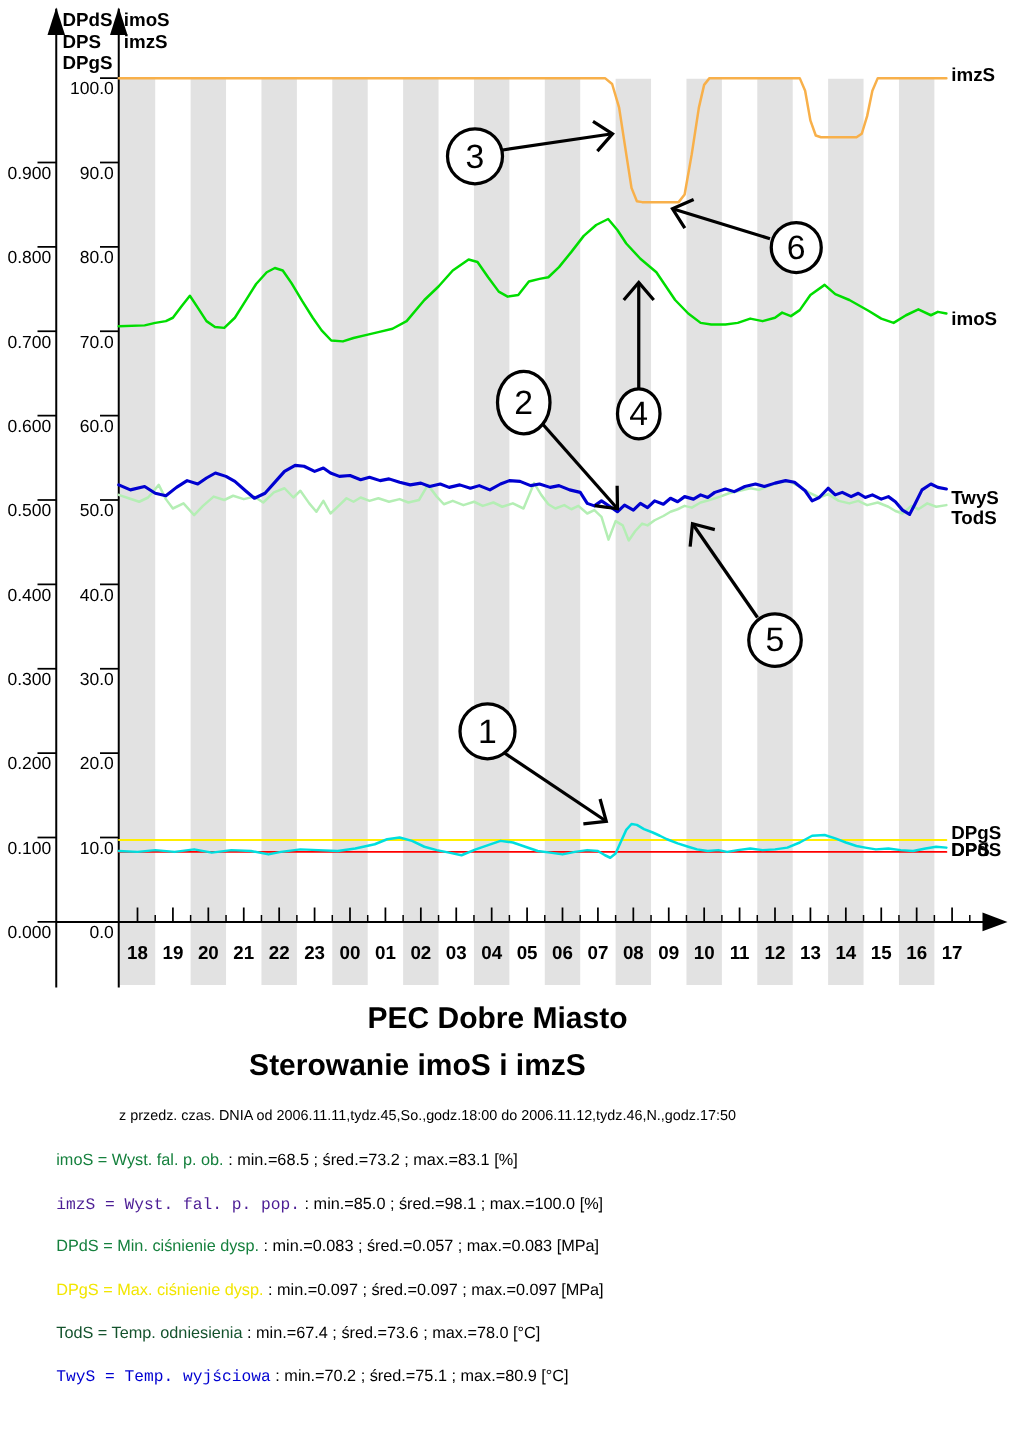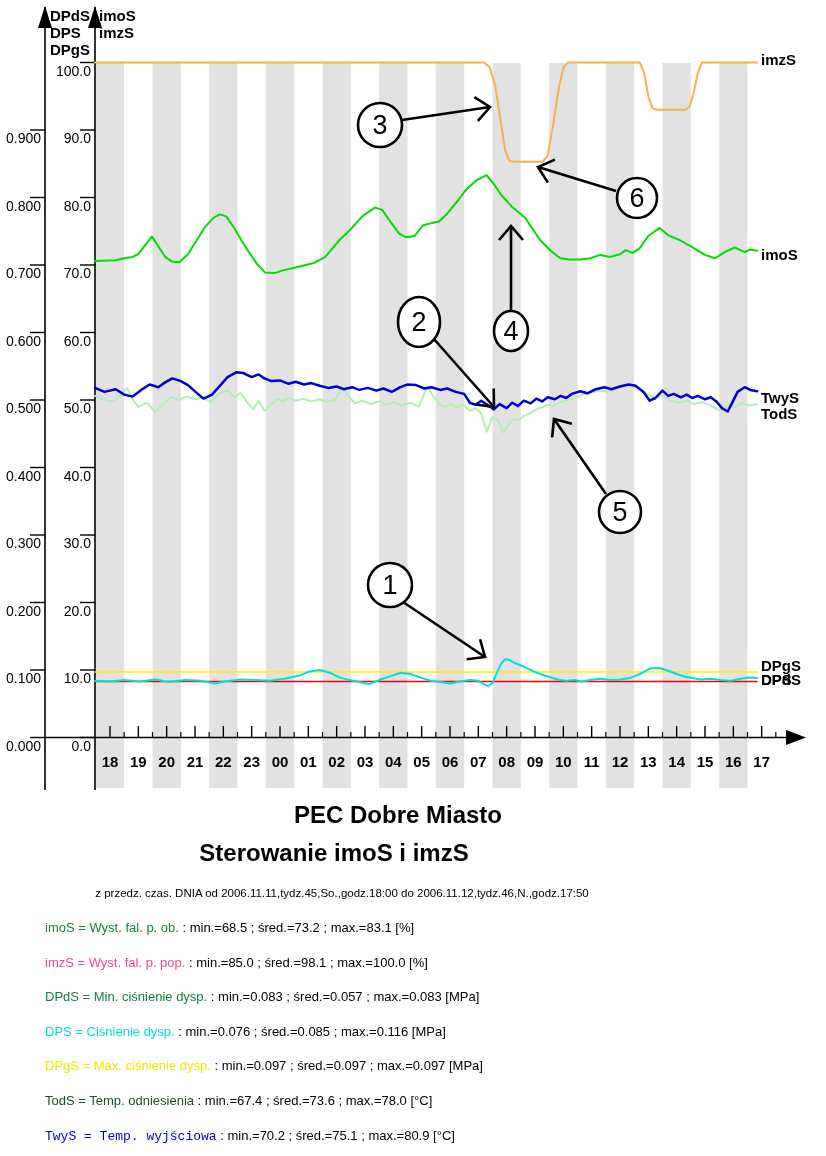--- a/index.html
+++ b/index.html
@@ -213,20 +213,19 @@
         <line x1="616" y1="191" x2="538" y2="167" stroke="#000" stroke-width="2.6" marker-end="url(#ah)"></line>
         <ellipse cx="637" cy="198" rx="20" ry="20" fill="#fff" stroke="#000" stroke-width="2.6"></ellipse>
         <text x="637" y="207" text-anchor="middle" class="num">6</text>
       </g>
     </svg>
   <div class="title1">PEC Dobre Miasto</div>
   <div class="title2">Sterowanie imoS i imzS</div>
   <div class="range">z przedz. czas. DNIA od 2006.11.11,tydz.45,So.,godz.18:00 do 2006.11.12,tydz.46,N.,godz.17:50</div>
   <div class="stats" id="stats">
       <div class="stat"><span style="color: #15803d;">imoS = Wyst. fal. p. ob.</span><span> : min.=68.5 ; śred.=73.2 ; max.=83.1 [%]</span></div>
-      <div class="stat"><span style="color: #ec4899;">imzS = Wyst. fal. p. pop.</span><span> : min.=85.0 ; śred.=98.1 ; max.=100.0 [%]</span></div>
+      <div class="stat"><span style="color: #4c1d95; font-family: Liberation Mono, monospace;">imzS = Wyst. fal. p. pop.</span><span> : min.=85.0 ; śred.=98.1 ; max.=100.0 [%]</span></div>
       <div class="stat"><span style="color: #15803d;">DPdS = Min. ciśnienie dysp.</span><span> : min.=0.083 ; śred.=0.057 ; max.=0.083 [MPa]</span></div>
-      <div class="stat"><span style="color: rgb(0, 223, 223);">DPS = Ciśnienie dysp.</span><span> : min.=0.076 ; śred.=0.085 ; max.=0.116 [MPa]</span></div>
       <div class="stat"><span style="color: rgb(242, 230, 0);">DPgS = Max. ciśnienie dysp.</span><span> : min.=0.097 ; śred.=0.097 ; max.=0.097 [MPa]</span></div>
       <div class="stat"><span style="color: #14532d;">TodS = Temp. odniesienia</span><span> : min.=67.4 ; śred.=73.6 ; max.=78.0 [°C]</span></div>
       <div class="stat"><span style="color: rgb(0, 0, 208); font-family: Liberation Mono, monospace;">TwyS = Temp. wyjściowa</span><span> : min.=70.2 ; śred.=75.1 ; max.=80.9 [°C]</span></div>
     </div>
 </div>
 
 </body></html>

